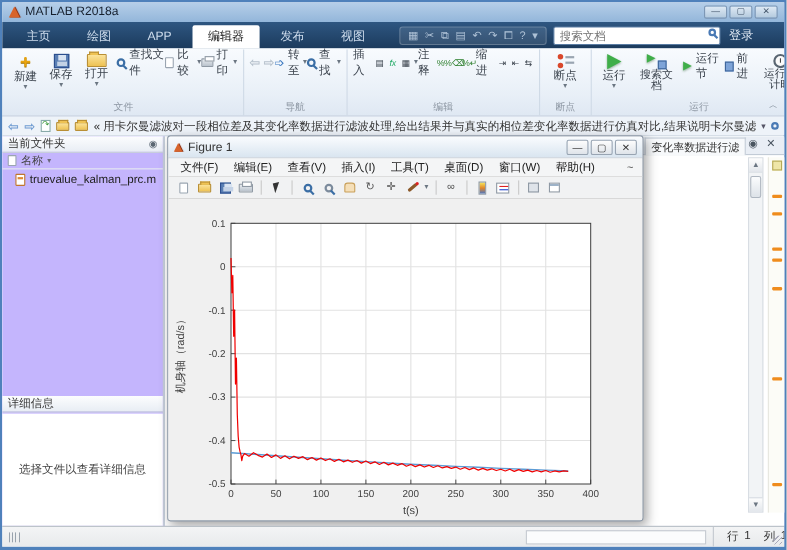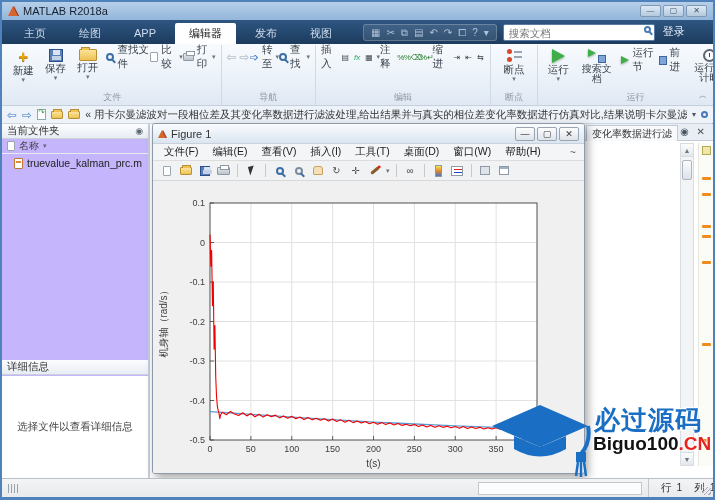--- a/index.html
+++ b/index.html
@@ -540,25 +540,14 @@
           <span>1</span>
         </span>
       <span class="rcpair">
           <span>列</span>
           <span>1</span>
         </span>
     </div>
     <span class="rgrip"></span>
   </div>
 
-  <div class="wm">
-    <svg width="104" height="84" viewBox="0 0 104 84">
-      <polygon points="4,30 52,9 100,30 52,51" fill="#1a6fc4"></polygon>
-      <path d="M26,40 v13 q26 15 52 0 v-13 l-26,11 z" fill="#1a6fc4"></path>
-      <path d="M100,30 q3,16 -7,28" stroke="#1a6fc4" stroke-width="4" fill="none"></path>
-      <rect x="88" y="56" width="10" height="10" fill="#1a6fc4"></rect>
-      <path d="M90,66 l-2,14 M93,66 l0,15 M96,66 l2,14" stroke="#1a6fc4" stroke-width="2.5" fill="none"></path>
-    </svg>
-    <span class="wm-cn">必过源码</span>
-    <span class="wm-en"><span>Biguo100</span><b>.CN</b></span>
-  </div>
 
 </div>
 
 </body></html>

